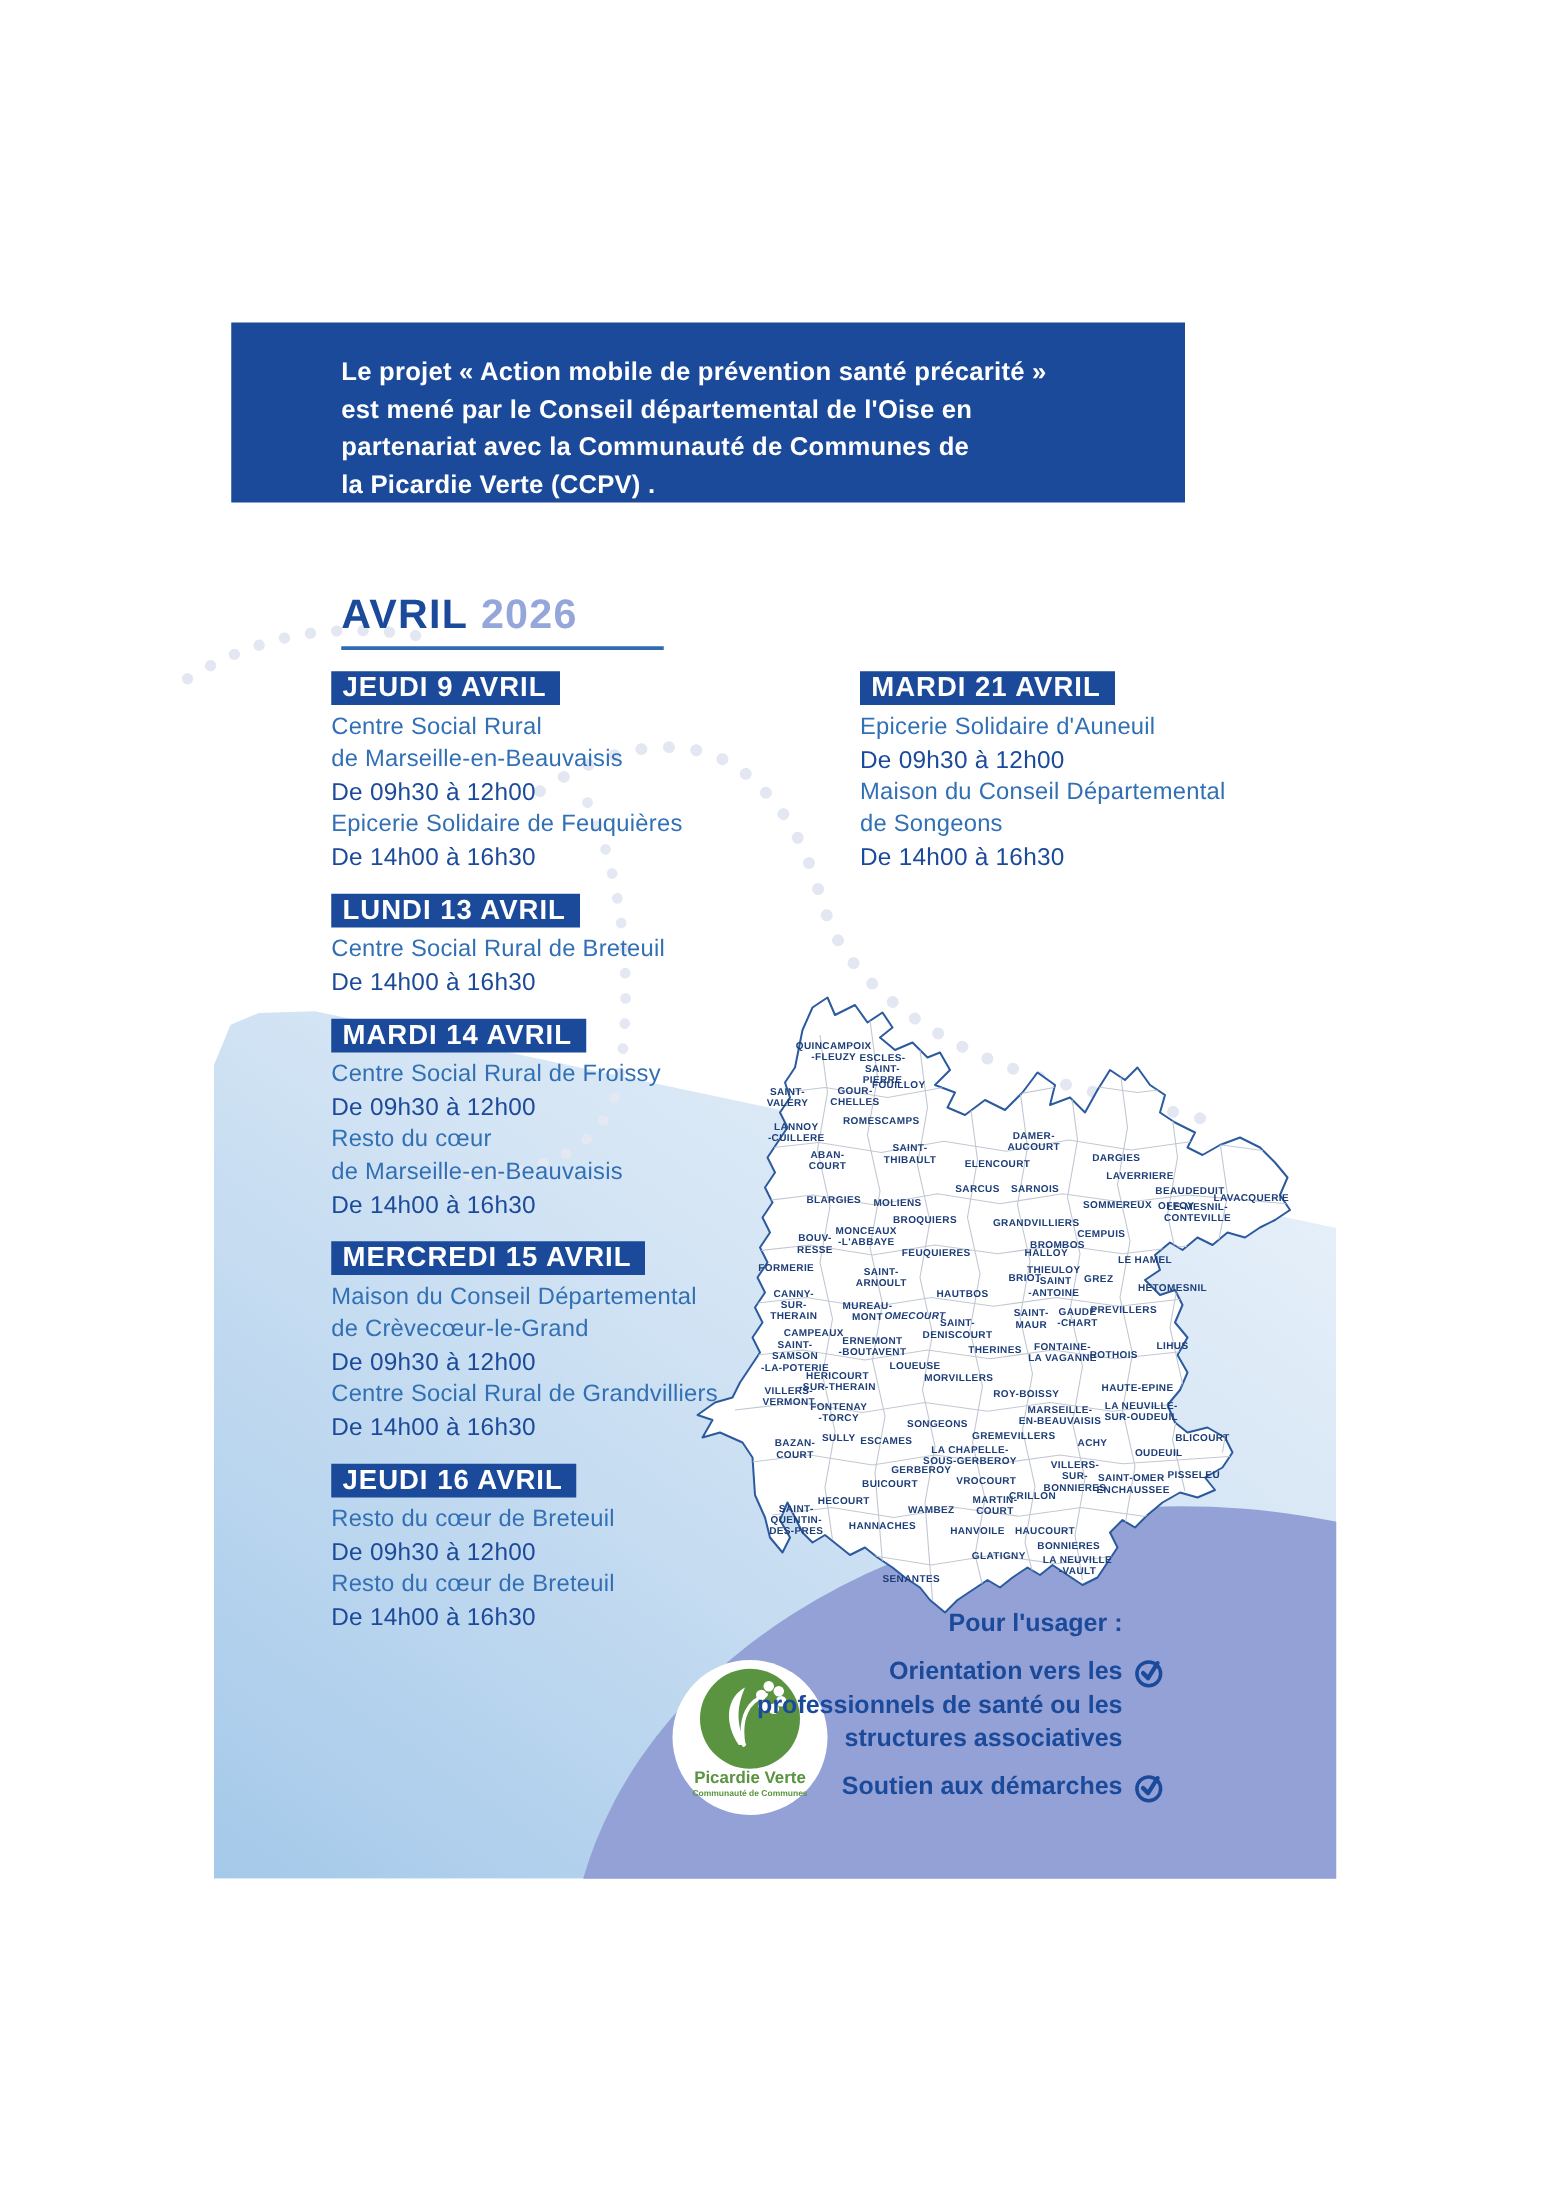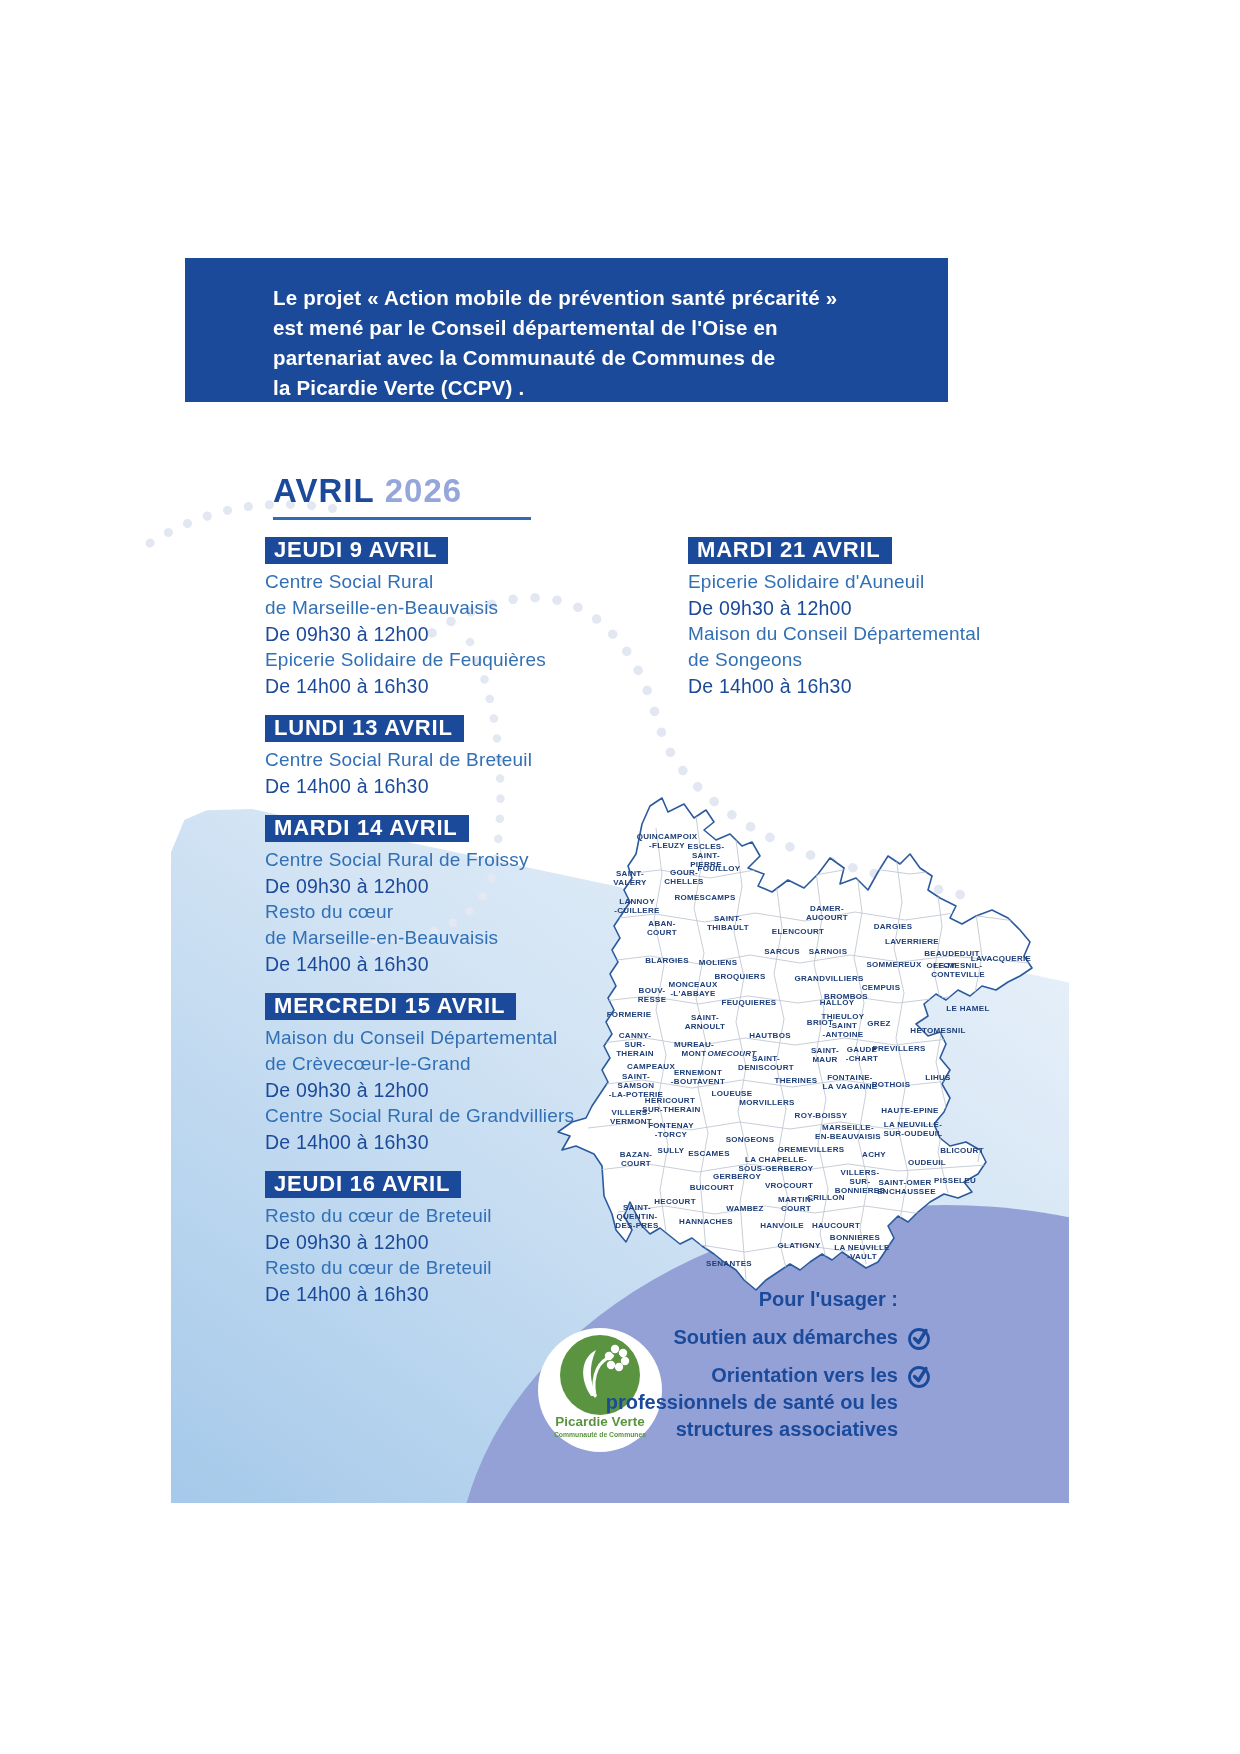--- a/index.html
+++ b/index.html
@@ -162,21 +162,21 @@
       <span class="map-label" style="left: 667px; top: 961px;">BLARGIES</span>
       <span class="map-label" style="left: 718px; top: 963px;">MOLIENS</span>
       <span class="map-label" style="left: 740px; top: 977px;">BROQUIERS</span>
       <span class="map-label" style="left: 693px; top: 990px;">MONCEAUX
 -L'ABBAYE</span>
       <span class="map-label" style="left: 652px; top: 996px;">BOUV-
 RESSE</span>
       <span class="map-label" style="left: 749px; top: 1003px;">FEUQUIERES</span>
       <span class="map-label" style="left: 822px; top: 997px; padding-left: 48px;">BROMBOS</span>
       <span class="map-label" style="left: 837px; top: 1003px;">HALLOY</span>
-      <span class="map-label" style="left: 968px; top: 1009px;">LE HAMEL</span>
+      <span class="map-label" style="left: 916px; top: 1009px;">LE HAMEL</span>
       <span class="map-label" style="left: 629px; top: 1015px;">FORMERIE</span>
       <span class="map-label" style="left: 705px; top: 1023px;">SAINT-
 ARNOULT</span>
       <span class="map-label" style="left: 820px; top: 1023px;">BRIOT</span>
       <span class="map-label" style="left: 843px; top: 1026px;">THIEULOY
 -SAINT
 -ANTOINE</span>
       <span class="map-label" style="left: 879px; top: 1024px;">GREZ</span>
       <span class="map-label" style="left: 938px; top: 1031px;">HETOMESNIL</span>
       <span class="map-label" style="left: 635px; top: 1045px;">CANNY-
@@ -349,32 +349,32 @@
       <text x="65" y="100" text-anchor="middle" font-family="Liberation Sans, sans-serif" font-size="13.5" font-weight="bold" fill="#5b9440">Picardie Verte</text>
       <text x="65" y="111" text-anchor="middle" font-family="Liberation Sans, sans-serif" font-size="6.8" font-weight="bold" fill="#5b9440">Communauté de Communes</text>
     </svg>
   </div>
 
   <div class="usager">
     <div class="usager-title">Pour l'usager :</div>
     <div>
 
     <div class="u-item">
-      <span class="u-text">Soutien aux démarches</span>
-      <svg class="u-check" viewBox="0 0 26 26" width="26" height="26">
-        <circle cx="13" cy="14" r="9.5" fill="none" stroke="#1b4a9b" stroke-width="2.8"></circle>
-        <path d="M 8.5 13.5 L 12.5 17.5 L 20 5.5" fill="none" stroke="#1b4a9b" stroke-width="3.4" stroke-linecap="round" stroke-linejoin="round"></path>
-      </svg>
-    </div>
-
-    <div class="u-item">
       <span class="u-text">Orientation vers les
 professionnels de santé ou les
 structures associatives</span>
       <svg class="u-check" viewBox="0 0 26 26" width="26" height="26">
         <circle cx="13" cy="14" r="9.5" fill="none" stroke="#1b4a9b" stroke-width="2.8"></circle>
         <path d="M 8.5 13.5 L 12.5 17.5 L 20 5.5" fill="none" stroke="#1b4a9b" stroke-width="3.4" stroke-linecap="round" stroke-linejoin="round"></path>
       </svg>
     </div>
+
+    <div class="u-item">
+      <span class="u-text">Soutien aux démarches</span>
+      <svg class="u-check" viewBox="0 0 26 26" width="26" height="26">
+        <circle cx="13" cy="14" r="9.5" fill="none" stroke="#1b4a9b" stroke-width="2.8"></circle>
+        <path d="M 8.5 13.5 L 12.5 17.5 L 20 5.5" fill="none" stroke="#1b4a9b" stroke-width="3.4" stroke-linecap="round" stroke-linejoin="round"></path>
+      </svg>
+    </div>
   </div>
   </div>
 
 </div>
 
 </body></html>

